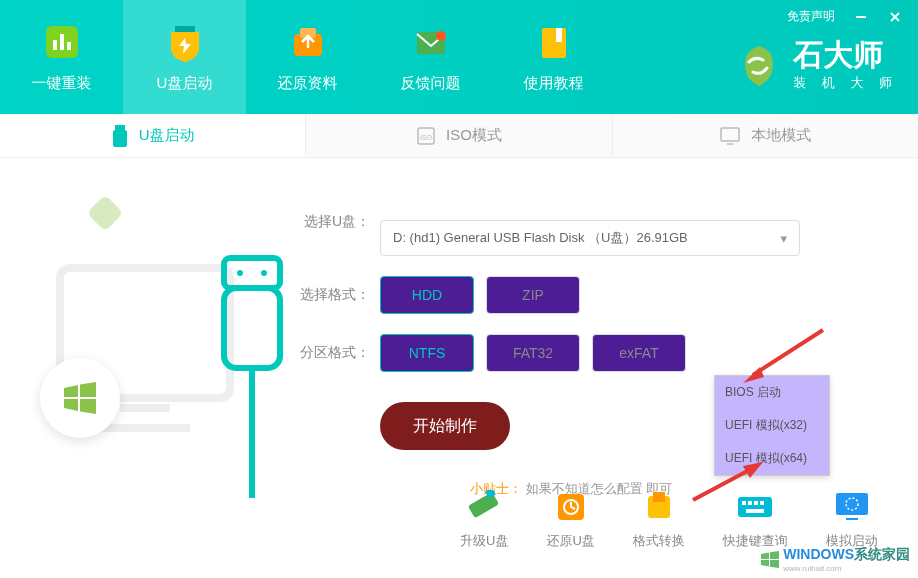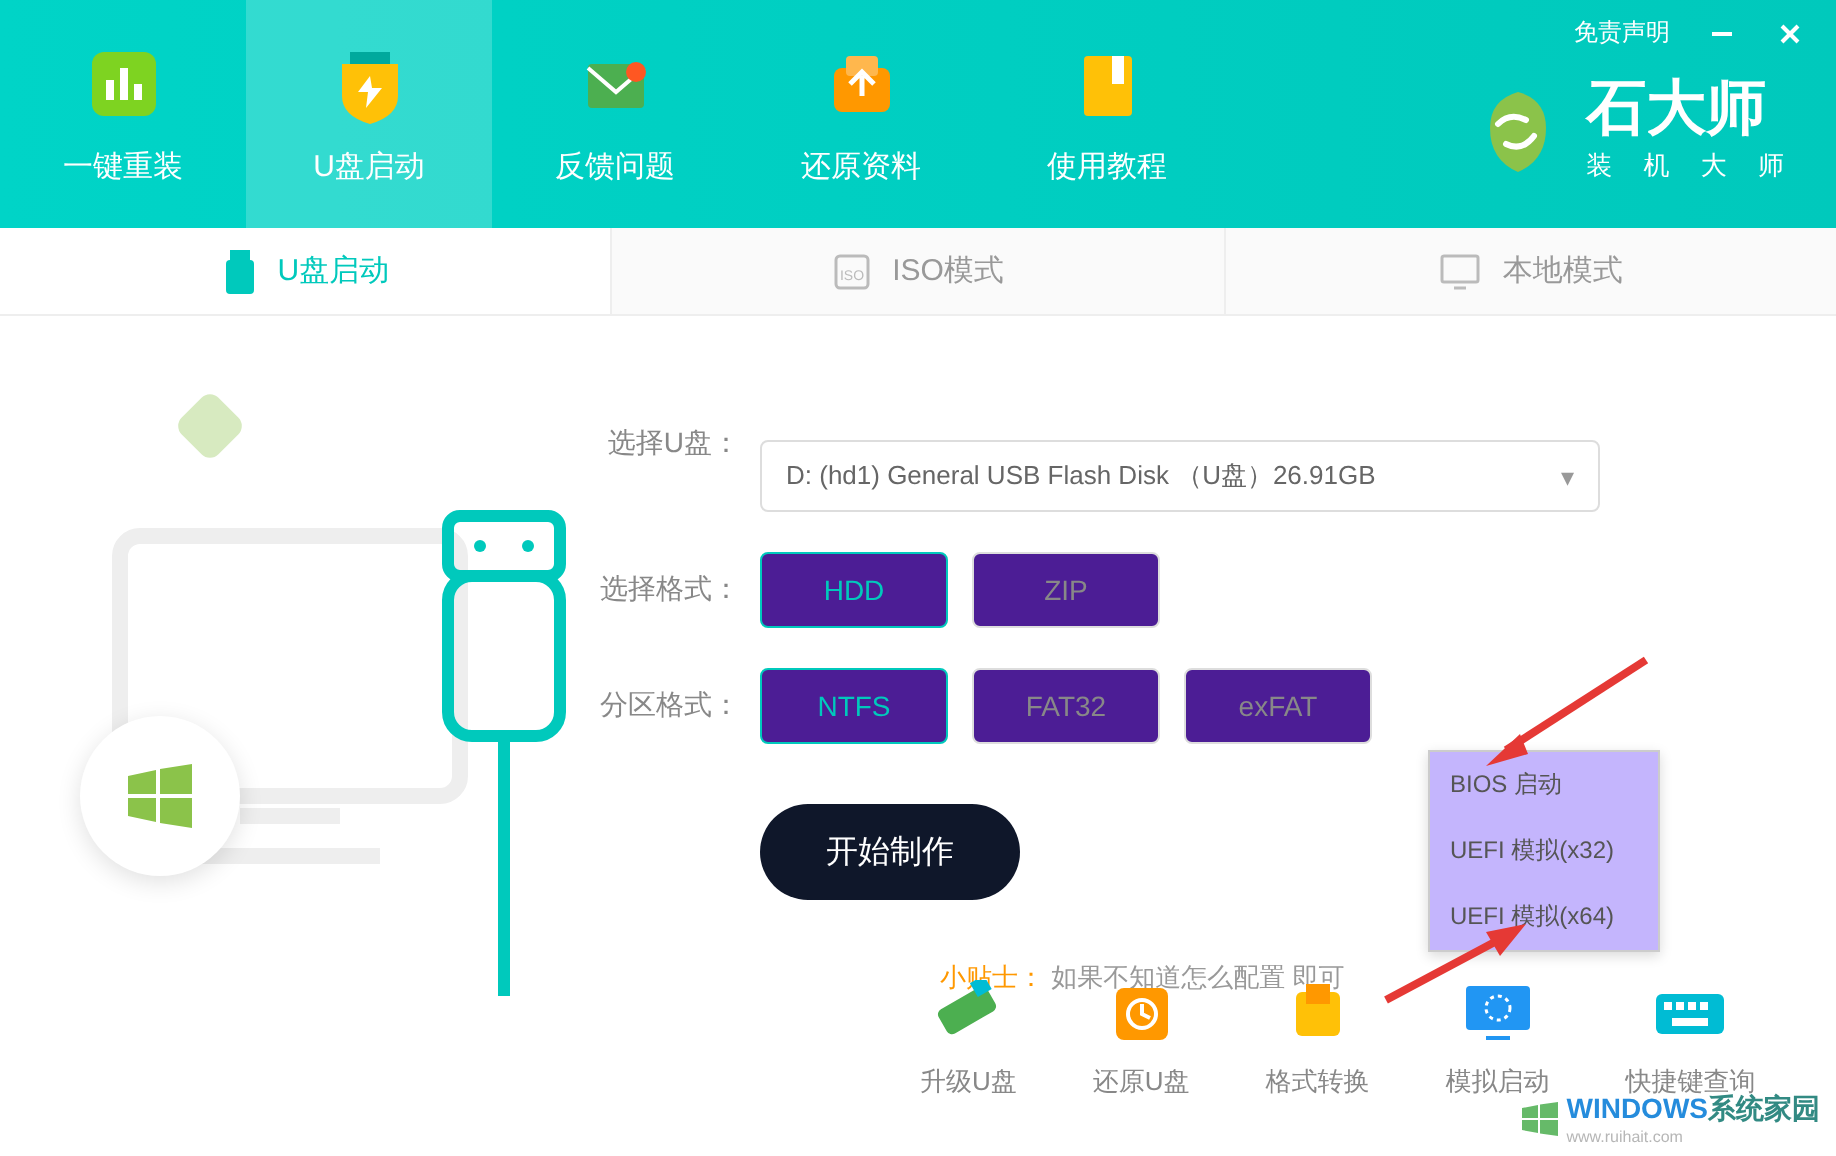--- a/index.html
+++ b/index.html
@@ -31,21 +31,21 @@
     .illustration { width: 260px; position: relative; }
     .form-area { flex: 1; padding-right: 20px; }
     .form-row { display: flex; align-items: center; margin-bottom: 20px; }
     .form-label { width: 70px; color: #888; font-size: 14px; text-align: right; margin-right: 10px; }
     .select-box { flex: 1; max-width: 420px; height: 36px; border: 1px solid #ddd; border-radius: 4px; display: flex; align-items: center; padding: 0 12px; color: #666; font-family: "SimSun", monospace; font-size: 13px; position: relative; cursor: pointer; margin-top: 32px; }
     .select-arrow { position: absolute; right: 12px; color: #999; }
     .btn-group { display: flex; gap: 12px; }
     .opt-btn { width: 94px; height: 38px; border: 1px solid #ddd; border-radius: 4px; background: #4c1d95; color: #888; font-size: 14px; cursor: pointer; display: flex; align-items: center; justify-content: center; }
     .opt-btn.selected { border-color: #00c9bc; color: #00c9bc; }
     
-    .start-btn { width: 130px; height: 48px; background: #0f172a; color: #fff; border: none; border-radius: 24px; font-size: 16px; cursor: pointer; margin-left: 80px; margin-top: 10px; }
+    .start-btn { width: 130px; height: 48px; background: #7f1d1d; color: #fff; border: none; border-radius: 24px; font-size: 16px; cursor: pointer; margin-left: 80px; margin-top: 10px; }
     .tip-row { margin-top: 30px; margin-left: 170px; font-size: 13px; }
     .tip-label { color: #ff9800; }
     .tip-text { color: #999; }
     
     .popup-menu { position: absolute; right: 88px; top: 375px; width: 116px; background: #c4b5fd; border: 1px solid #ccc; box-shadow: 0 2px 6px rgba(0,0,0,0.15); }
     .popup-item { padding: 8px 10px; font-size: 12px; color: #555; cursor: pointer; }
     
     .bottom-tools { position: absolute; bottom: 28px; left: 460px; display: flex; gap: 38px; }
     .tool-item { display: flex; flex-direction: column; align-items: center; gap: 10px; cursor: pointer; }
     .tool-icon { width: 38px; height: 32px; display: flex; align-items: center; justify-content: center; }
@@ -88,36 +88,36 @@
             <rect x="10" y="4" width="20" height="6" fill="#00a99d"></rect>
             <path d="M6 10 L34 10 L34 26 Q34 36 20 40 Q6 36 6 26 Z" fill="#ffc107"></path>
             <path d="M20 16 L14 24 L19 24 L18 32 L26 22 L21 22 Z" fill="#fff"></path>
           </svg>
       </div>
       <span>U盘启动</span>
     </div>
     <div class="nav-item">
       <div class="nav-icon">
         <svg width="40" height="40" viewBox="0 0 40 40">
+            <rect x="6" y="12" width="28" height="22" rx="4" fill="#ff9800"></rect>
+            <rect x="12" y="6" width="16" height="10" rx="2" fill="#ffb74d"></rect>
+            <path d="M20 16 L20 26 M14 20 L20 14 L26 20" stroke="#fff" stroke-width="2.5" fill="none"></path>
+          </svg>
+      </div>
+      <span>还原资料</span>
+    </div>
+    <div class="nav-item">
+      <div class="nav-icon">
+        <svg width="40" height="40" viewBox="0 0 40 40">
             <rect x="6" y="10" width="28" height="22" rx="2" fill="#4caf50"></rect>
             <path d="M6 12 L20 24 L34 12" stroke="#fff" stroke-width="2" fill="none"></path>
             <circle cx="30" cy="14" r="5" fill="#ff5722"></circle>
           </svg>
       </div>
       <span>反馈问题</span>
-    </div>
-    <div class="nav-item">
-      <div class="nav-icon">
-        <svg width="40" height="40" viewBox="0 0 40 40">
-            <rect x="6" y="12" width="28" height="22" rx="4" fill="#ff9800"></rect>
-            <rect x="12" y="6" width="16" height="10" rx="2" fill="#ffb74d"></rect>
-            <path d="M20 16 L20 26 M14 20 L20 14 L26 20" stroke="#fff" stroke-width="2.5" fill="none"></path>
-          </svg>
-      </div>
-      <span>还原资料</span>
     </div>
     <div class="nav-item">
       <div class="nav-icon">
         <svg width="40" height="40" viewBox="0 0 40 40">
             <rect x="8" y="6" width="24" height="30" rx="2" fill="#ffc107"></rect>
             <rect x="22" y="6" width="6" height="14" fill="#fff"></rect>
           </svg>
       </div>
       <span>使用教程</span>
     </div>
@@ -265,43 +265,43 @@
     <span class="tool-label">还原U盘</span>
   </div>
   <div class="tool-item">
     <div class="tool-icon">
       <svg width="34" height="32" viewBox="0 0 34 32">
           <rect x="6" y="6" width="22" height="22" rx="3" fill="#ffc107"></rect>
           <rect x="11" y="2" width="12" height="10" fill="#ff9800"></rect>
         </svg>
     </div>
     <span class="tool-label">格式转换</span>
-  </div>
-  <div class="tool-item">
-    <div class="tool-icon">
-      <svg width="36" height="30" viewBox="0 0 36 30">
-          <rect x="2" y="2" width="32" height="22" rx="2" fill="#2196f3"></rect>
-          <circle cx="18" cy="13" r="6" fill="none" stroke="#fff" stroke-width="1.5" stroke-dasharray="2 2"></circle>
-          <line x1="12" y1="28" x2="24" y2="28" stroke="#2196f3" stroke-width="2"></line>
-        </svg>
-    </div>
-    <span class="tool-label">模拟启动</span>
   </div>
   <div class="tool-item">
     <div class="tool-icon">
       <svg width="38" height="26" viewBox="0 0 38 26">
           <rect x="2" y="4" width="34" height="20" rx="3" fill="#00bcd4"></rect>
           <rect x="6" y="8" width="4" height="4" fill="#fff"></rect>
           <rect x="12" y="8" width="4" height="4" fill="#fff"></rect>
           <rect x="18" y="8" width="4" height="4" fill="#fff"></rect>
           <rect x="24" y="8" width="4" height="4" fill="#fff"></rect>
           <rect x="10" y="16" width="18" height="4" fill="#fff"></rect>
         </svg>
     </div>
     <span class="tool-label">快捷键查询</span>
+  </div>
+  <div class="tool-item">
+    <div class="tool-icon">
+      <svg width="36" height="30" viewBox="0 0 36 30">
+          <rect x="2" y="2" width="32" height="22" rx="2" fill="#2196f3"></rect>
+          <circle cx="18" cy="13" r="6" fill="none" stroke="#fff" stroke-width="1.5" stroke-dasharray="2 2"></circle>
+          <line x1="12" y1="28" x2="24" y2="28" stroke="#2196f3" stroke-width="2"></line>
+        </svg>
+    </div>
+    <span class="tool-label">模拟启动</span>
   </div>
 </div>
 
 <svg class="arrow-red arrow1" width="90" height="60" viewBox="0 0 90 60">
   <line x1="85" y1="5" x2="15" y2="50" stroke="#e53935" stroke-width="4"></line>
   <polygon points="5,58 22,42 26,52" fill="#e53935"></polygon>
 </svg>
 <svg class="arrow-red arrow2" width="80" height="45" viewBox="0 0 80 45">
   <line x1="5" y1="40" x2="65" y2="8" stroke="#e53935" stroke-width="4"></line>
   <polygon points="75,2 55,6 62,18" fill="#e53935"></polygon>

